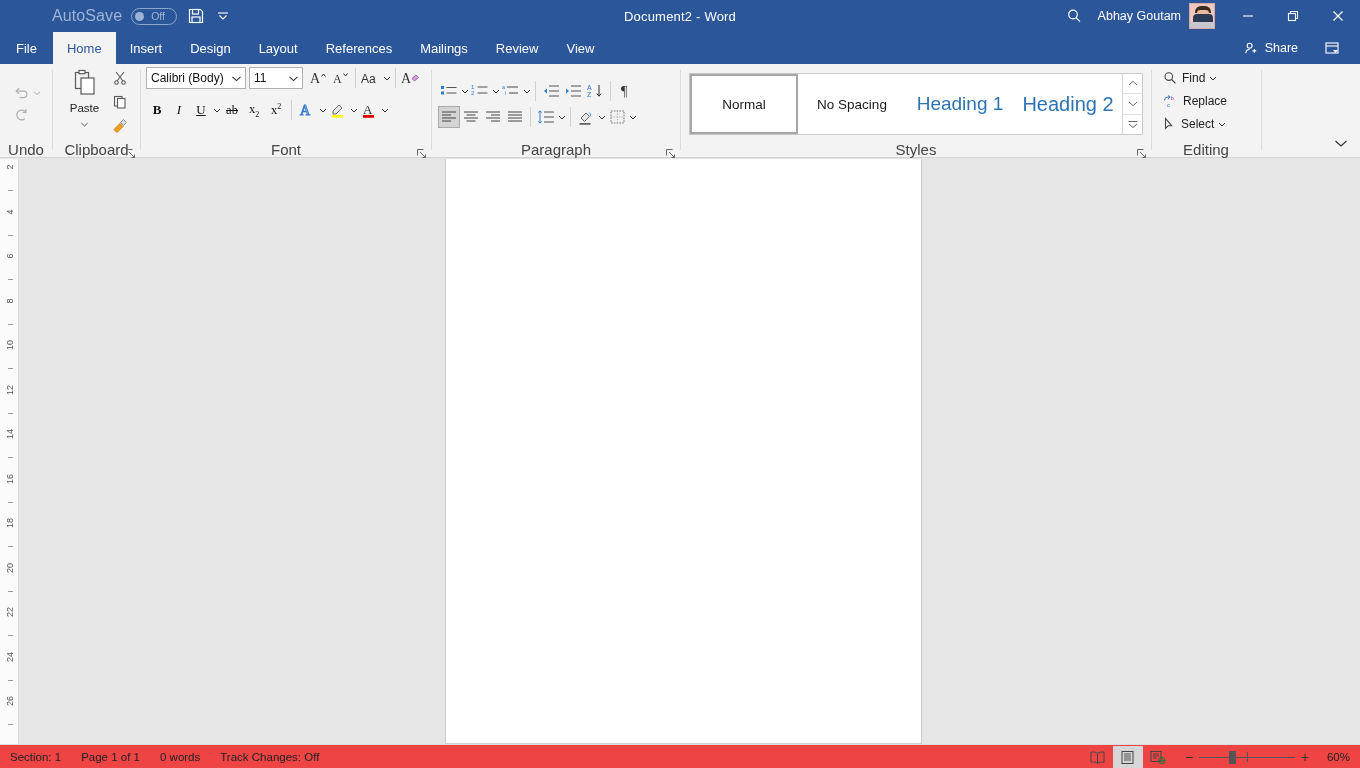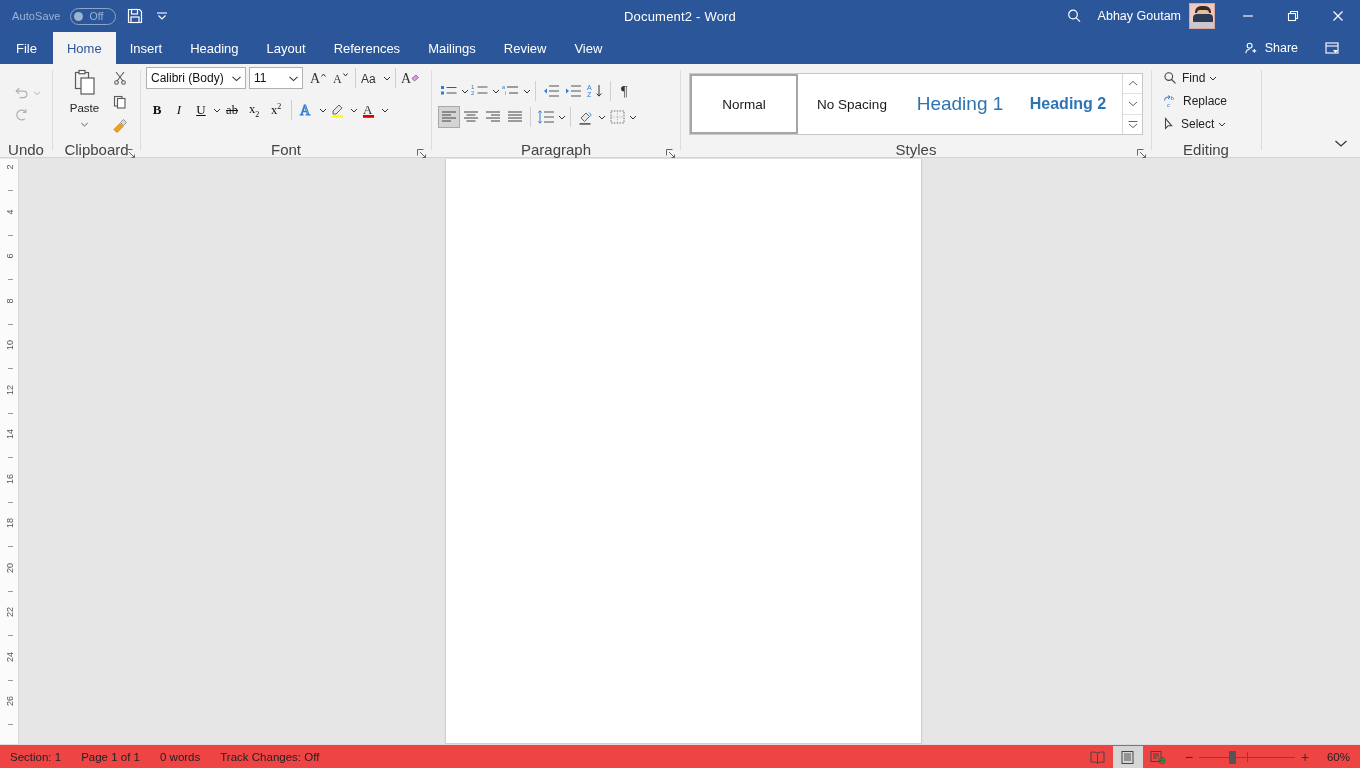--- a/index.html
+++ b/index.html
@@ -11,21 +11,21 @@
   }
   body { position: relative; }
 
   
   .titlebar {
     position: absolute; top: 0; left: 0; width: 1360px; height: 32px;
     background: #2b579a; color: #fff;
     display: flex; align-items: center;
   }
   .tb-left { display: flex; align-items: center; padding-left: 12px; gap: 9px; }
-  .autosave-label { font-size: 11px; color: #9db3d4; letter-spacing: .1px; }
+  .autosave-label { font-size: 16px; color: #9db3d4; letter-spacing: .1px; margin-left: 40px; }
   .autosave-toggle {
     width: 46px; height: 17px; border-radius: 9px;
     border: 1px solid #8ba5cb; display: flex; align-items: center;
     padding: 0 3px; gap: 7px;
   }
   .autosave-knob { width: 9px; height: 9px; border-radius: 50%; background: #9db3d4; }
   .autosave-state { font-size: 10.5px; color: #9db3d4; }
   .tb-icon { display: flex; align-items: center; justify-content: center; cursor: default; }
   .save-icon { width: 20px; height: 20px; }
   .qat-more { width: 16px; height: 16px; }
@@ -119,21 +119,21 @@
     display: flex; align-items: stretch; height: 62px;
     border: 1px solid #c8c8c8; background: #fff;
   }
   .stylebox {
     width: 108px; display: flex; align-items: center; justify-content: center;
     font-size: 13.5px; color: #1a1a1a; background: #fff;
     border: 1px solid transparent;
   }
   .stylebox.selected { border: 2px solid #a6a6a6; }
   .stylebox.h1 { font-size: 19px; color: #2e74b5; font-weight: 400; }
-  .stylebox.h2 { font-size: 16px; color: #2e74b5; font-weight: 700; }
+  .stylebox.h2 { font-size: 20px; color: #2e74b5; font-weight: 400; }
   .gallery-scroll {
     width: 20px; display: flex; flex-direction: column;
     border-left: 1px solid #d8d8d8;
   }
   .gallery-scroll > div {
     flex: 1; display: flex; align-items: center; justify-content: center;
     border-bottom: 1px solid #e0e0e0;
   }
   .gallery-scroll > div:last-child { border-bottom: none; }
 
@@ -251,21 +251,21 @@
           <path d="M1.5 1.5l9 9M10.5 1.5l-9 9"></path>
         </svg>
     </span>
   </div>
 </div>
 
 <div class="tabstrip">
   <div class="tab file">File</div>
   <div class="tab active">Home</div>
   <div class="tab">Insert</div>
-  <div class="tab">Heading</div>
+  <div class="tab">Design</div>
   <div class="tab">Layout</div>
   <div class="tab">References</div>
   <div class="tab">Mailings</div>
   <div class="tab">Review</div>
   <div class="tab">View</div>
 
   <div class="share-btn">
     <svg width="15" height="15" viewBox="0 0 16 16" fill="none" stroke="#fff" stroke-width="1.15">
       <circle cx="6" cy="5" r="2.6"></circle>
         <path d="M2 13c0-2.5 1.8-4 4-4"></path>

